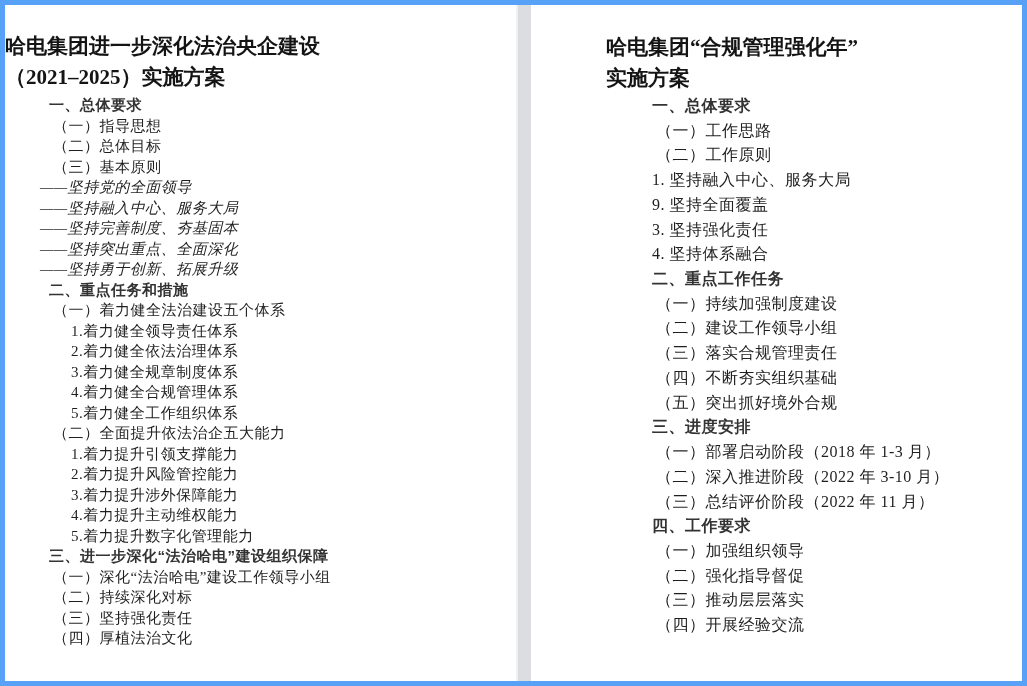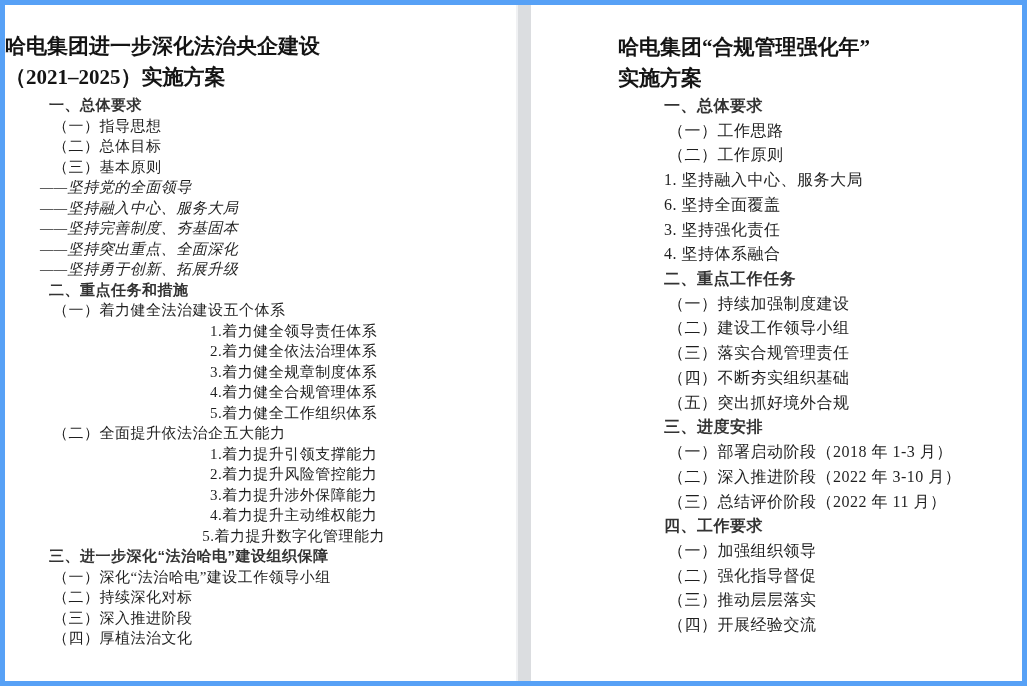--- a/index.html
+++ b/index.html
@@ -2,21 +2,21 @@
 <html><head>
 <meta charset="utf-8">
 <style>
   html,body{margin:0;padding:0;background:#ffffff;}
   .canvas{position:relative;width:1027px;height:686px;background:#ffffff;overflow:hidden;
           font-family:"Liberation Sans","DejaVu Sans",sans-serif;}
   .frame{position:absolute;left:0;top:0;width:1027px;height:686px;box-sizing:border-box;
          border:5px solid #57a1f6;pointer-events:none;z-index:10;}
   .page{position:absolute;top:5px;height:676px;background:#ffffff;}
   .page-left{left:5px;width:511px;}
-  .page-right{left:531px;width:432px;margin-left:12px;}
+  .page-right{left:531px;width:432px;}
   .divider-sliver{position:absolute;left:516px;top:5px;width:2px;height:676px;background:#f0f1f3;}
   .divider{position:absolute;left:518px;top:5px;width:13px;height:676px;background:#dbdde0;}
 
   .title{position:absolute;font-family:"Liberation Serif","DejaVu Serif",serif;
          font-weight:700;color:#141414;font-size:21px;line-height:31px;white-space:nowrap;}
   .title-left{top:26px;left:0;width:434px;}
   .title-right{top:27px;left:75px;width:434px;}
 
   .toc{position:absolute;left:0;right:0;}
   .toc-left{top:90px;}
@@ -25,21 +25,21 @@
   .toc-left .item{height:20.5px;line-height:20.5px;font-size:15px;}
   .toc-right .item{height:24.72px;line-height:24.72px;font-size:16px;}
 
   .item.heading{font-family:"Liberation Sans","DejaVu Sans",sans-serif;font-weight:700;
                 color:#333333;letter-spacing:0.5px;}
   .item.paren,.item.num,.item.dash{font-family:"Liberation Serif","DejaVu Serif",serif;
                 color:#1f1f1f;letter-spacing:0.5px;}
 
   .toc-left .heading{padding-left:44px;}
   .toc-left .paren{padding-left:48px;}
-  .toc-left .num{padding-left:66px;text-align:center;}
+  .toc-left .num{padding-left:66px;}
   .toc-left .dash{padding-left:35px;font-style:italic;}
 
   .toc-right .heading{padding-left:121px;}
   .toc-right .paren{padding-left:125px;}
   .toc-right .num{padding-left:121px;}
 </style>
 </head>
 <body>
 
 <div class="canvas">
@@ -68,39 +68,39 @@
         <div class="item num">5.着力健全工作组织体系</div>
         <div class="item paren">（二）全面提升依法治企五大能力</div>
         <div class="item num">1.着力提升引领支撑能力</div>
         <div class="item num">2.着力提升风险管控能力</div>
         <div class="item num">3.着力提升涉外保障能力</div>
         <div class="item num">4.着力提升主动维权能力</div>
         <div class="item num">5.着力提升数字化管理能力</div>
         <div class="item heading">三、进一步深化“法治哈电”建设组织保障</div>
         <div class="item paren">（一）深化“法治哈电”建设工作领导小组</div>
         <div class="item paren">（二）持续深化对标</div>
-        <div class="item paren">（三）深入推进阶段</div>
+        <div class="item paren">（三）坚持强化责任</div>
         <div class="item paren">（四）厚植法治文化</div>
       </div>
   </div>
 
   <div class="divider-sliver" style="background: rgb(240, 241, 243);"></div>
   <div class="divider" style="background: rgb(219, 221, 224);"></div>
 
   <div class="page page-right">
     <div class="title title-right">
         <div>哈电集团“合规管理强化年”</div>
         <div>实施方案</div>
       </div>
     <div class="toc toc-right">
         <div class="item heading">一、总体要求</div>
         <div class="item paren">（一）工作思路</div>
         <div class="item paren">（二）工作原则</div>
         <div class="item num">1. 坚持融入中心、服务大局</div>
-        <div class="item num">6. 坚持全面覆盖</div>
+        <div class="item num">9. 坚持全面覆盖</div>
         <div class="item num">3. 坚持强化责任</div>
         <div class="item num">4. 坚持体系融合</div>
         <div class="item heading">二、重点工作任务</div>
         <div class="item paren">（一）持续加强制度建设</div>
         <div class="item paren">（二）建设工作领导小组</div>
         <div class="item paren">（三）落实合规管理责任</div>
         <div class="item paren">（四）不断夯实组织基础</div>
         <div class="item paren">（五）突出抓好境外合规</div>
         <div class="item heading">三、进度安排</div>
         <div class="item paren">（一）部署启动阶段（2018 年 1-3 月）</div>

